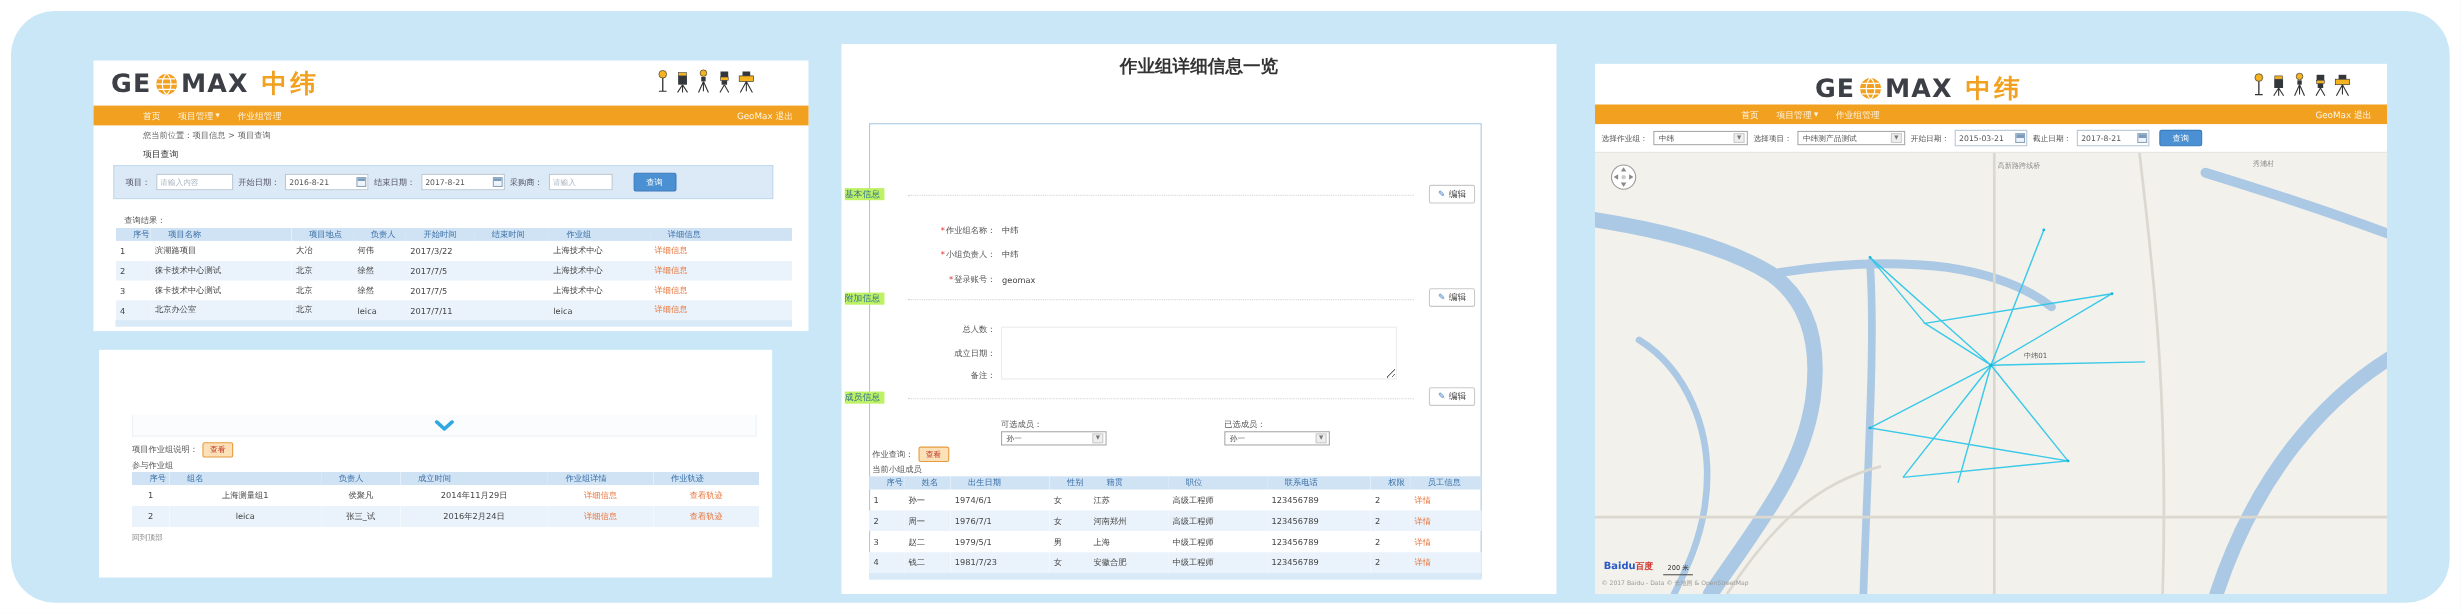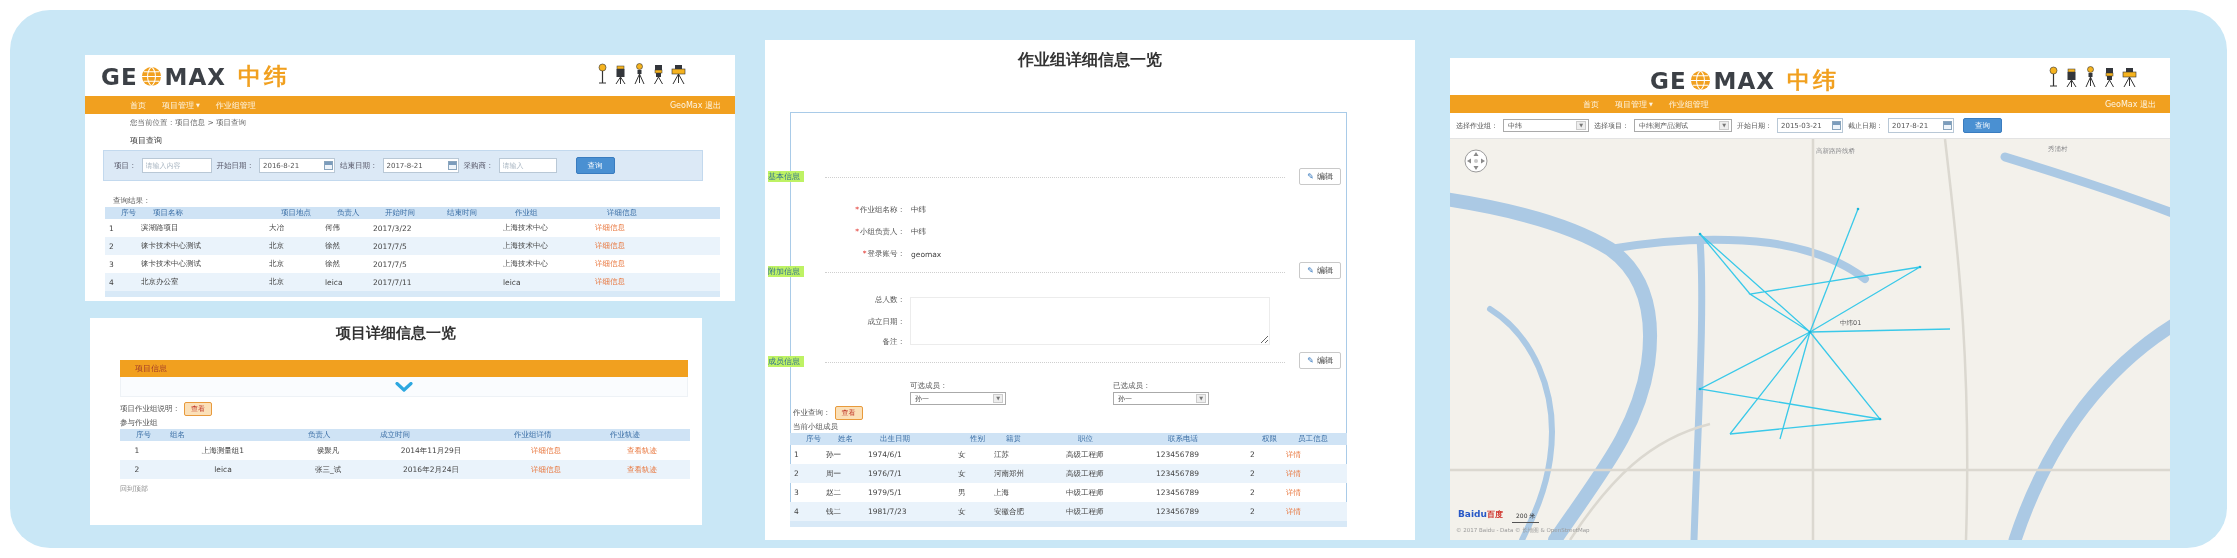--- a/index.html
+++ b/index.html
@@ -237,22 +237,20 @@
               <td>leica</td>
               <td class="lnk">详细信息</td>
             </tr>
           </tbody>
         </table>
       <div class="tbl-foot"></div>
     </div>
   </div>
 
   <div class="panel pB">
-    <div class="btitle">项目详细信息一览</div>
-    <div class="obar">项目信息</div>
     <div class="chevrow">
       <svg width="20" height="10" viewBox="0 0 20 10">
           <polyline points="3,1.5 10,8 17,1.5" stroke="#2ea8e0" stroke-width="3.2" fill="none" stroke-linecap="round" stroke-linejoin="round"></polyline>
         </svg>
     </div>
     <div class="noterow">
       <span>项目作业组说明：</span>
       <button class="btn-view">查看</button>
     </div>
     <div class="groups">参与作业组</div>

